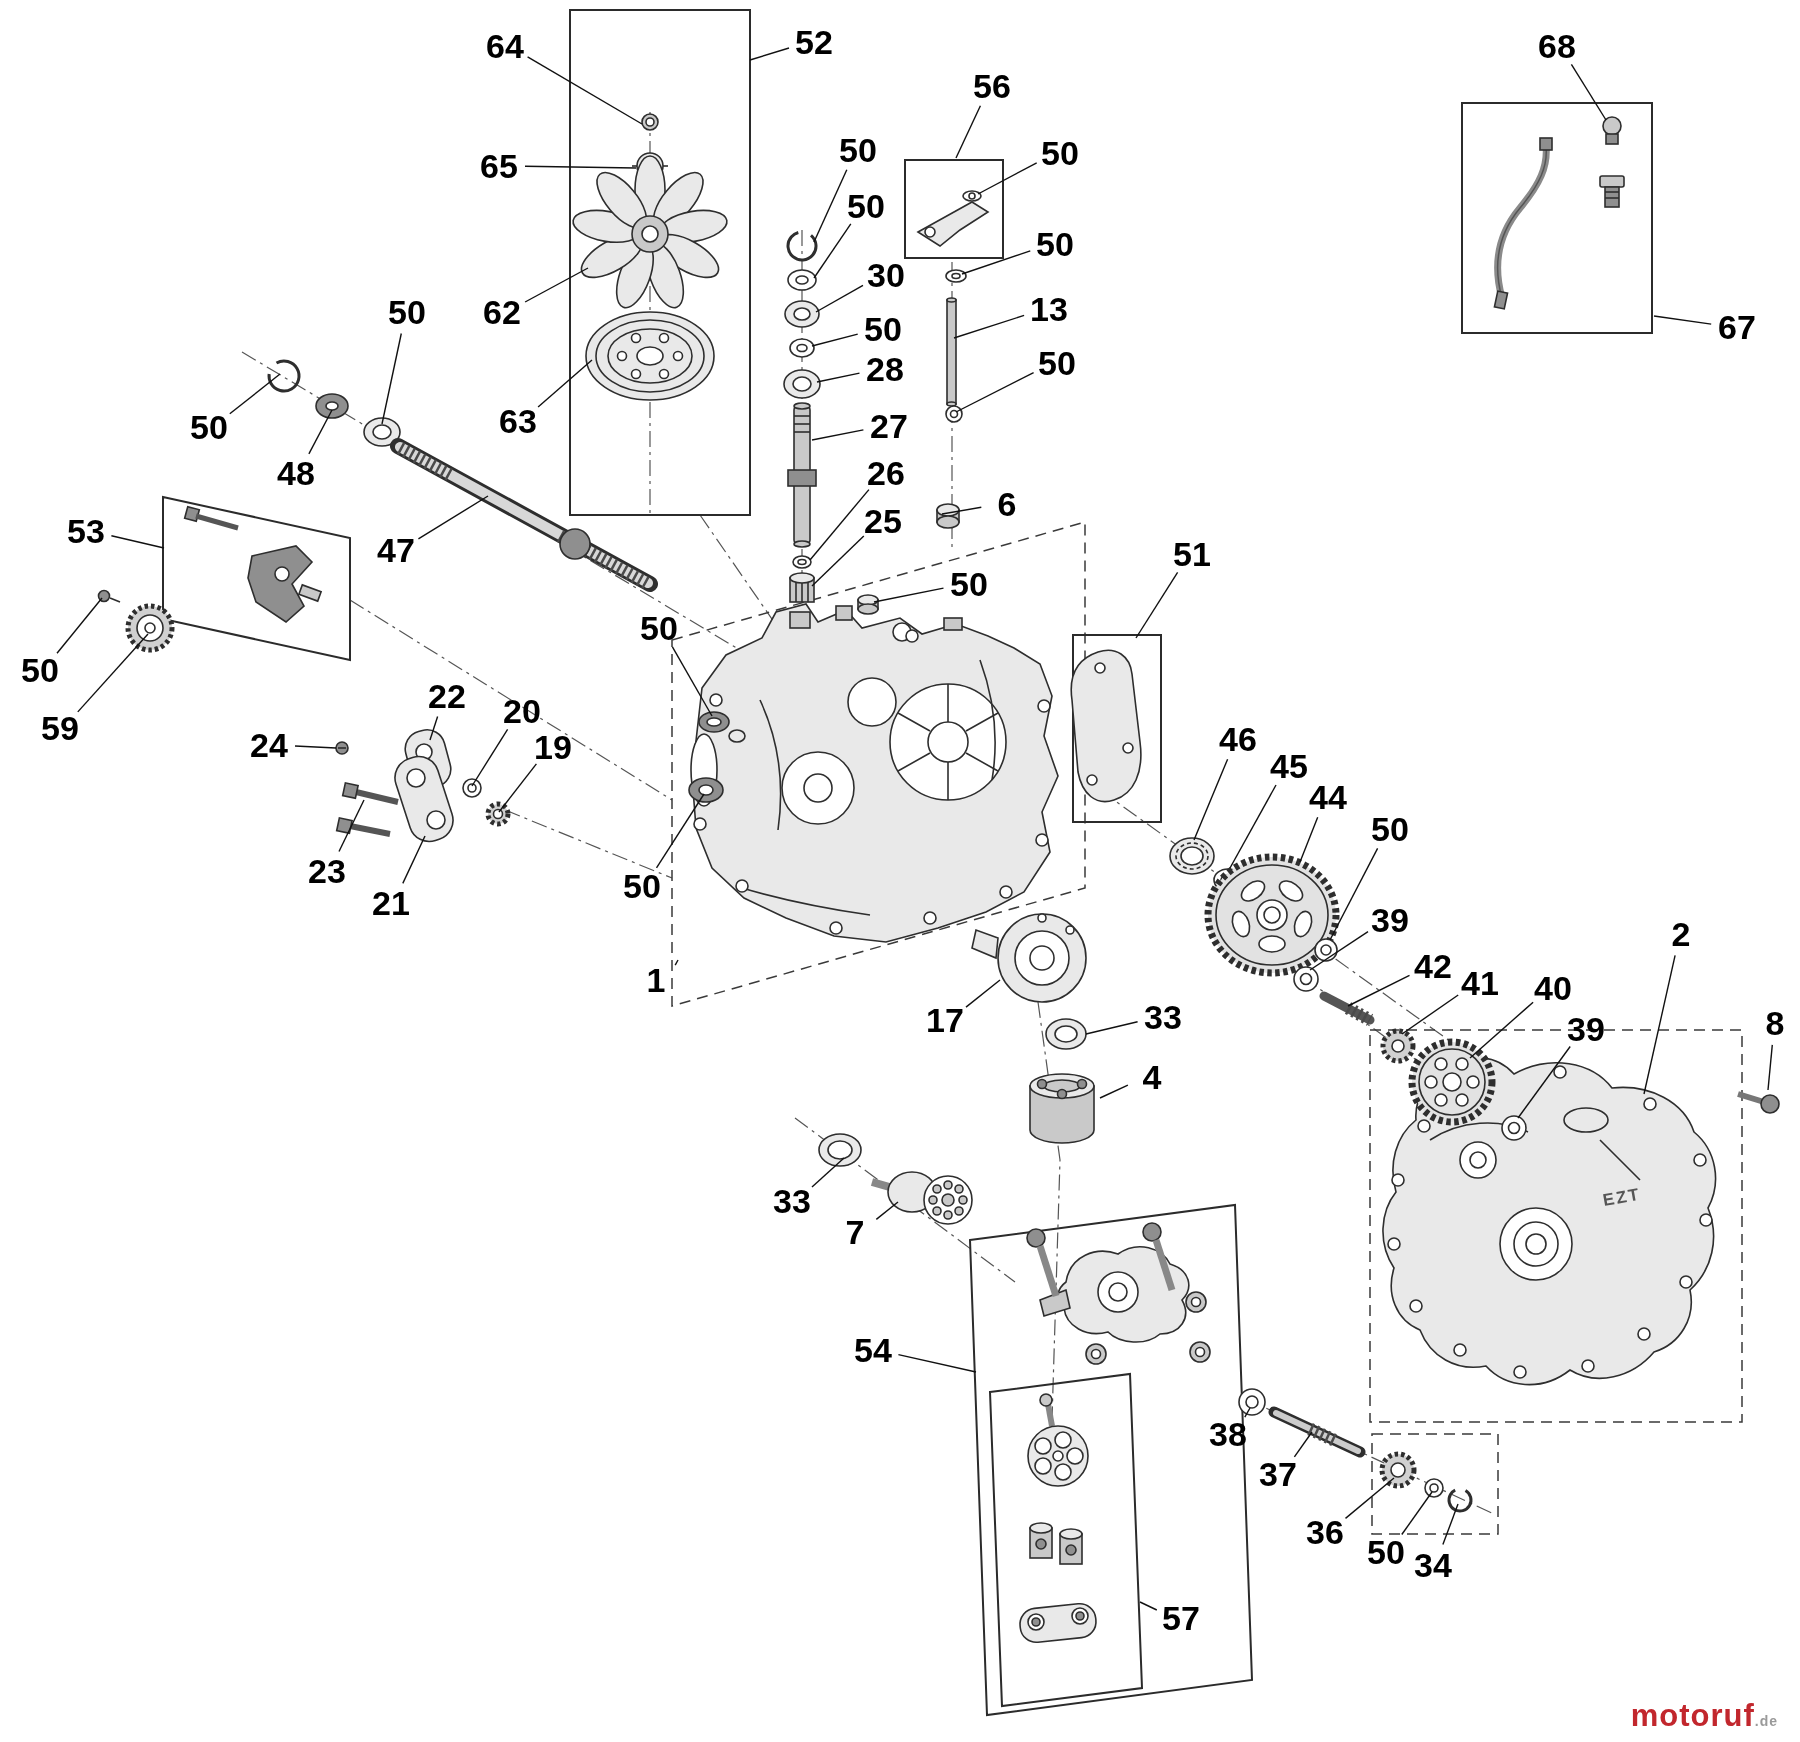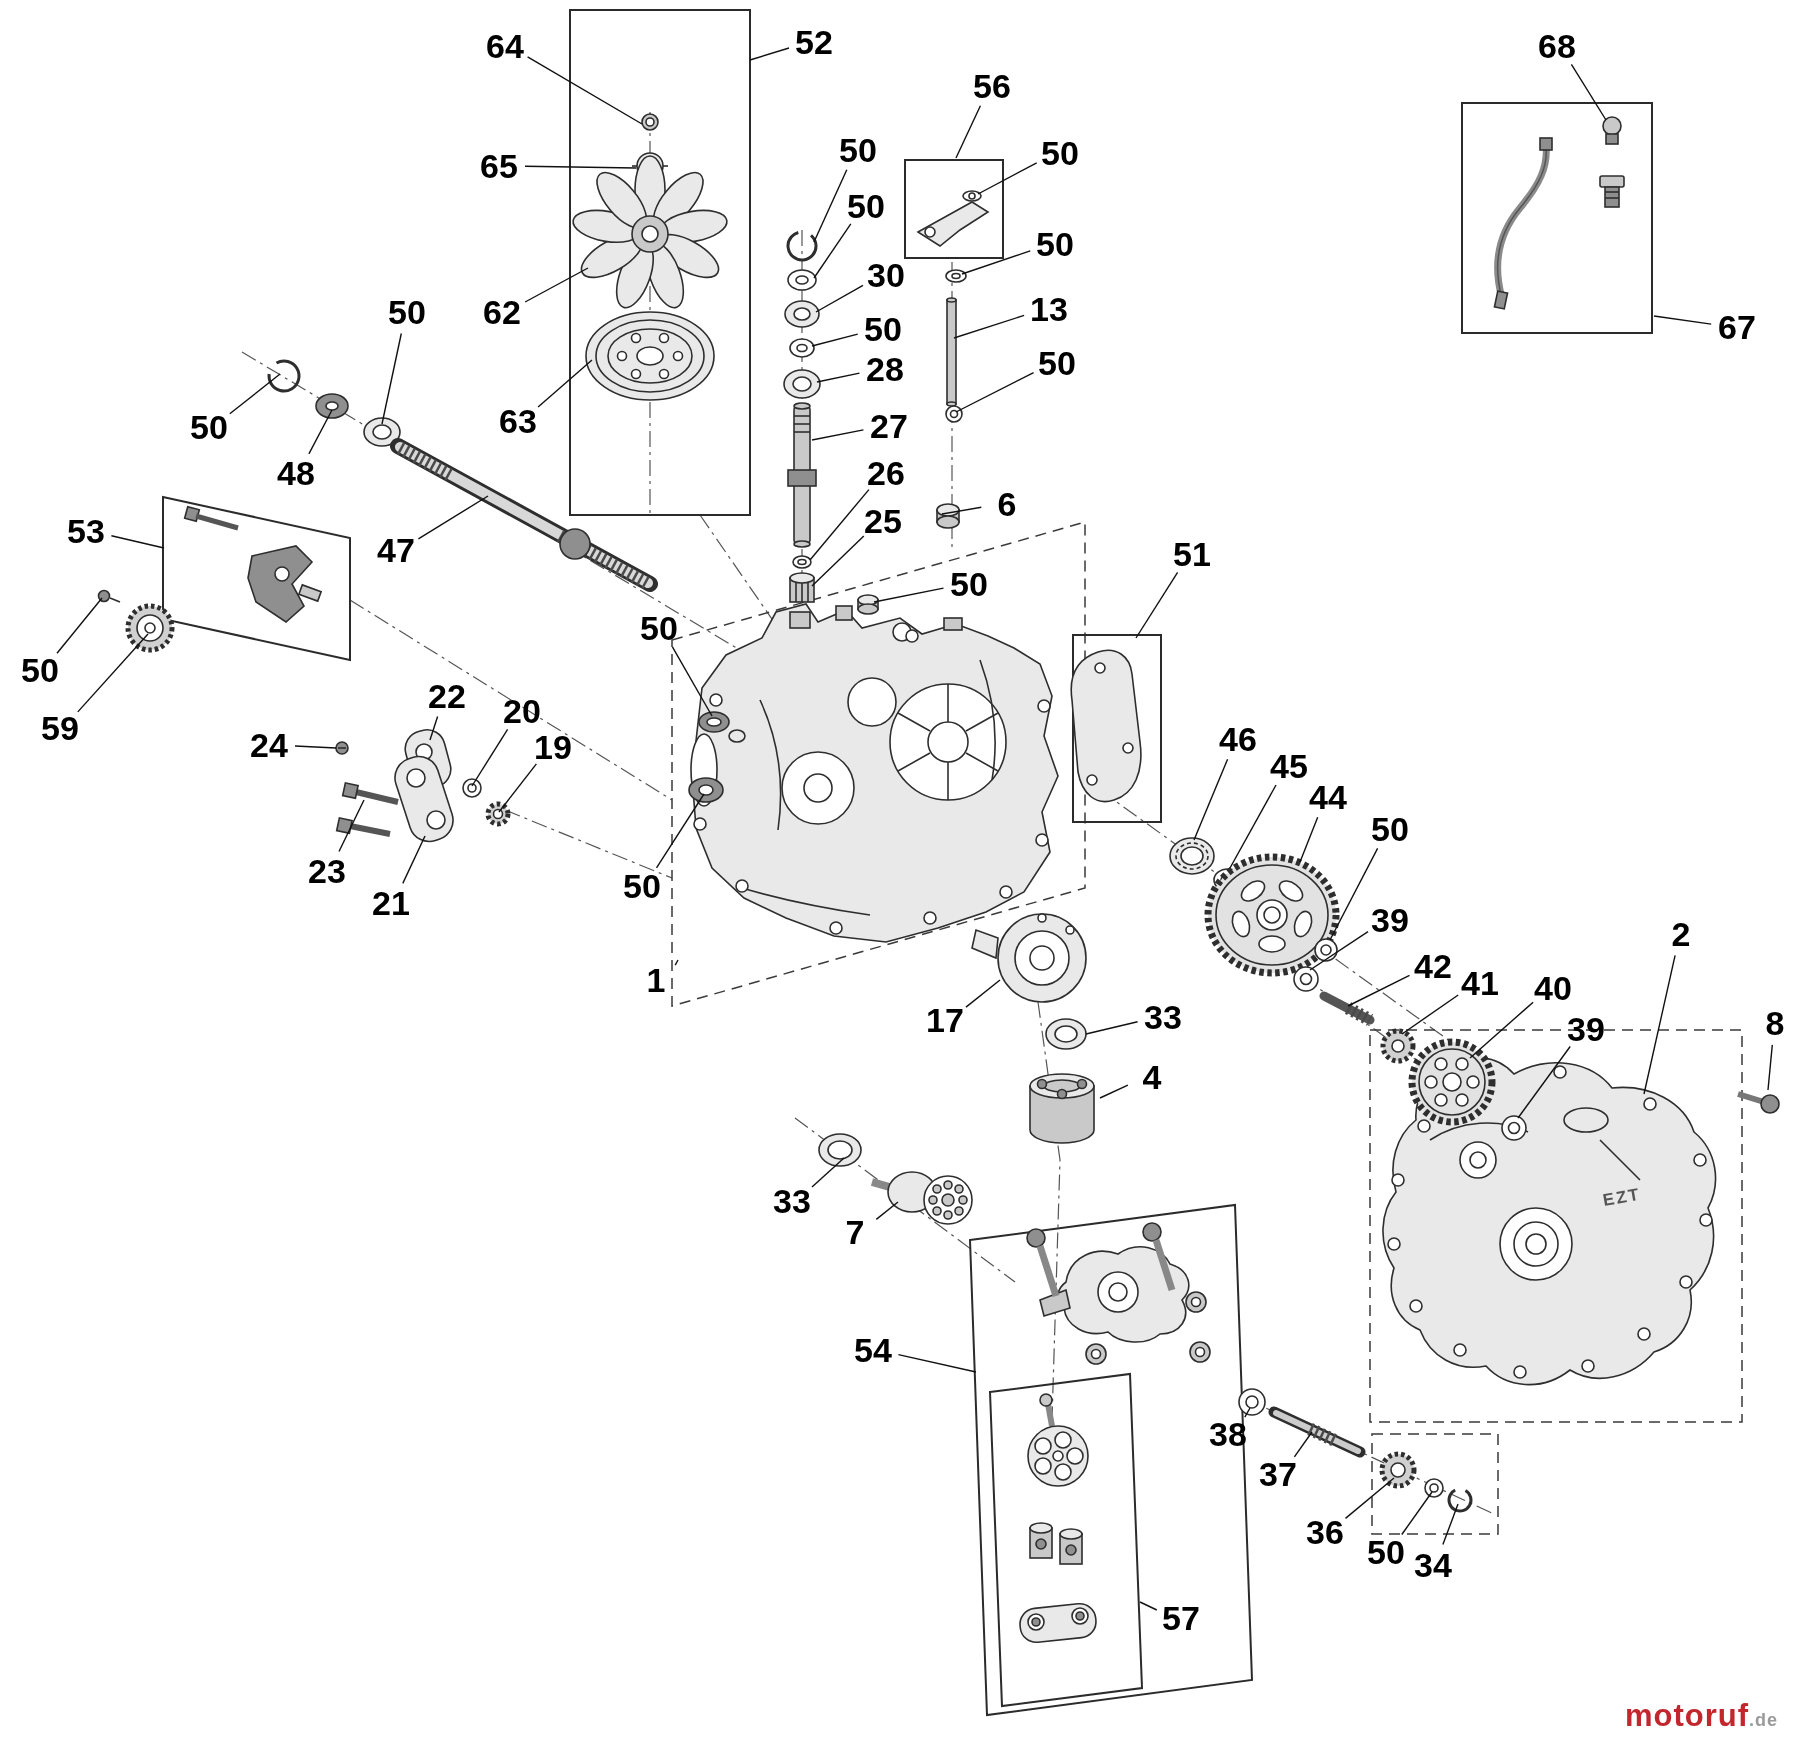--- a/index.html
+++ b/index.html
@@ -18,21 +18,21 @@
   .teeth   { fill:#e2e2e2; stroke:#2e2e2e; stroke-width:7; stroke-dasharray:4.5 3.5; }
   .teeth-s { fill:#d0d0d0; stroke:#2e2e2e; stroke-width:5; stroke-dasharray:3.5 3; }
   .snap { fill:none; stroke:#2e2e2e; stroke-width:3; }
   .spl  { stroke:#4a4a4a; stroke-width:13; stroke-dasharray:2.5 3.5; fill:none; }
   .leader { stroke:#111; stroke-width:1.4; }
   text.callout { font:700 34px "Liberation Sans", sans-serif; fill:#000;
                  text-anchor:middle; dominant-baseline:central; }
   .ezt { font:700 17px "Liberation Sans", sans-serif; fill:#555; letter-spacing:2px; }
   .watermark { position:absolute; right:22px; bottom:8px; font-weight:bold; font-size:31px;
                color:#c2272d; letter-spacing:1px; font-family:"Liberation Sans", sans-serif; }
-  .watermark .de { font-size:18px; color:#9a9a9a; }
+  .watermark .de { font-size:14px; color:#9a9a9a; }
 </style>
 </head>
 <body>
 
 <div class="page">
 <svg id="diagram-svg" width="1800" height="1742" viewBox="0 0 1800 1742" xmlns="http://www.w3.org/2000/svg">
 
   <g>
     <line class="cl" x1="650" y1="112" x2="650" y2="514"></line>
     <line class="cl" x1="700" y1="515" x2="792" y2="648"></line>

